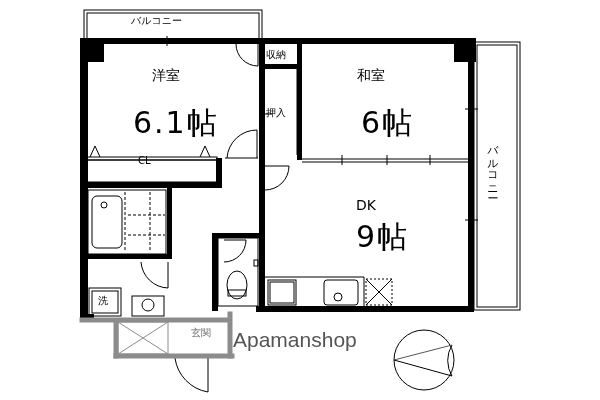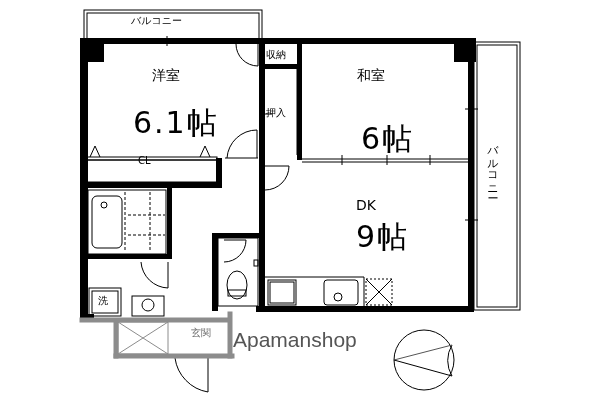--- a/index.html
+++ b/index.html
@@ -147,20 +147,20 @@
     <line x1="394" y1="360" x2="452" y2="376"></line>
   </g>
 </svg>
 
 <div class="lbl small" style="left:131px;top:16px;">バルコニー</div>
 <div class="lbl room-name" style="left:152px;top:68px;">洋室</div>
 <div class="lbl room-size" style="left:133px;top:108px;">6.1帖</div>
 <div class="lbl small" style="left:266px;top:50px;">収納</div>
 <div class="lbl small" style="left:266px;top:108px;font-family:Liberation Serif, serif;">押入</div>
 <div class="lbl room-name" style="left:357px;top:68px;text-align:right;">和室</div>
-<div class="lbl room-size" style="left:361px;top:108px;margin-top:16px;">6帖</div>
+<div class="lbl room-size" style="left:361px;top:108px;">6帖</div>
 <div class="lbl vert" style="left:487px;top:138px;">バルコニー</div>
 <div class="lbl small" style="left:138px;top:156px;">CL</div>
 <div class="lbl room-name" style="left:356px;top:198px;">DK</div>
 <div class="lbl room-size" style="left:356px;top:222px;">9帖</div>
 <div class="lbl small" style="left:98px;top:296px;">洗</div>
 <div class="lbl small gray" style="left:191px;top:328px;text-align:center;">玄関</div>
 <div class="lbl brand" style="left:233px;top:329px;">Apamanshop</div>
 
 </body></html>

